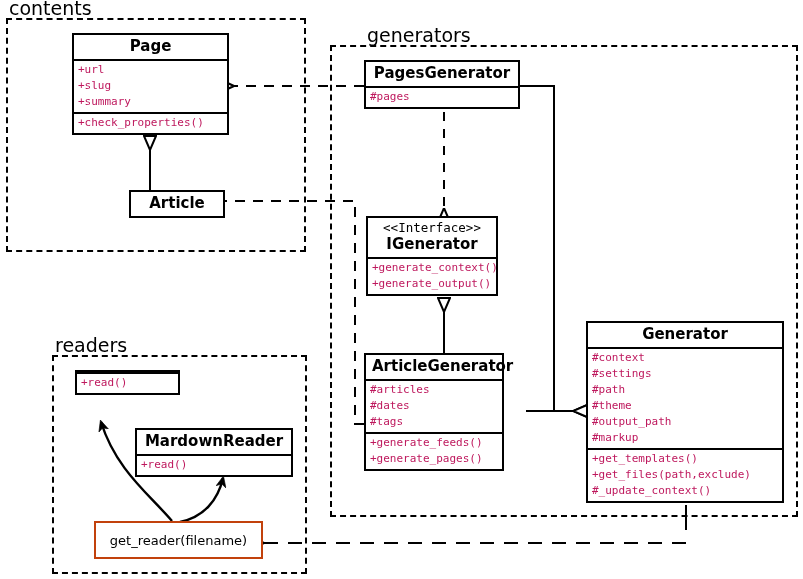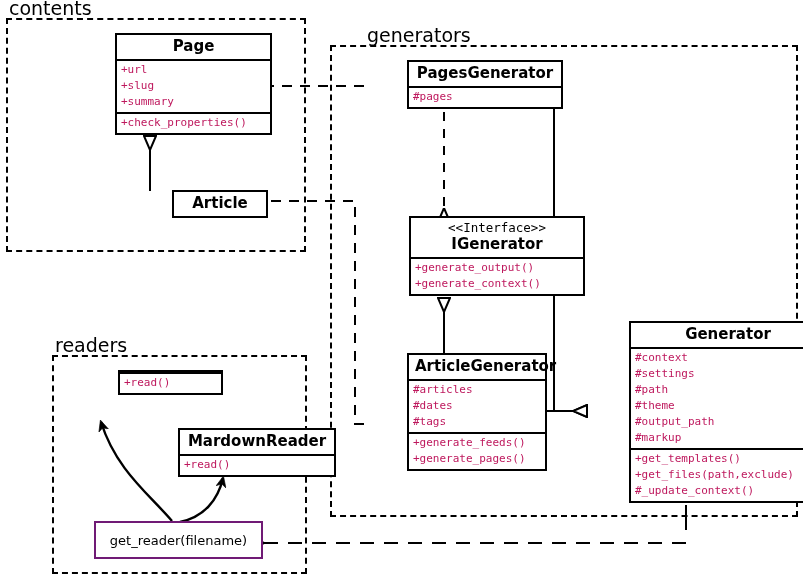--- a/index.html
+++ b/index.html
@@ -42,21 +42,20 @@
     white-space: nowrap;
     line-height: 16px;
   }
   
   .uml-class {
     position: absolute;
     border: 2px solid #000;
     background: #ffffff;
     box-sizing: border-box;
     z-index: 5;
-    margin-left: 43px;
   }
   .uml-name {
     font-family: "DejaVu Sans", sans-serif;
     font-weight: bold;
     font-size: 15px;
     text-align: center;
     color: #000;
     padding: 3px 6px 4px 6px;
     line-height: 17px;
     white-space: nowrap;
@@ -80,21 +79,21 @@
   .uml-member {
     font-family: "DejaVu Sans Mono", monospace;
     font-size: 11px;
     color: #be185d;
     line-height: 16px;
     white-space: nowrap;
   }
   
   .fn-box {
     position: absolute;
-    border: 2px solid #701a75;
+    border: 2px solid #c2410c;
     background: #ffffff;
     box-sizing: border-box;
     z-index: 5;
     display: flex;
     align-items: center;
     justify-content: center;
   }
   .fn-label {
     font-family: "DejaVu Sans", sans-serif;
     font-size: 13px;
@@ -192,27 +191,27 @@
   </div>
 
   <div class="uml-class" style="left:364px; top:60px; width:156px;">
     <div class="uml-name">PagesGenerator</div>
     <div class="uml-sep"></div>
     <div class="uml-compartment">
       <div class="uml-member">#pages</div>
     </div>
   </div>
 
-  <div class="uml-class" style="left:366px; top:216px; width:176px;">
+  <div class="uml-class" style="left:366px; top:216px; width:132px;">
     <div class="uml-stereotype">&lt;&lt;Interface&gt;&gt;</div>
     <div class="uml-name" style="padding-top:0px;">IGenerator</div>
     <div class="uml-sep"></div>
     <div class="uml-compartment">
+      <div class="uml-member">+generate_context()</div>
       <div class="uml-member">+generate_output()</div>
-      <div class="uml-member">+generate_context()</div>
     </div>
   </div>
 
   <div class="uml-class" style="left:364px; top:353px; width:140px;">
     <div class="uml-name">ArticleGenerator</div>
     <div class="uml-sep"></div>
     <div class="uml-compartment">
       <div class="uml-member">#articles</div>
       <div class="uml-member">#dates</div>
       <div class="uml-member">#tags</div>

